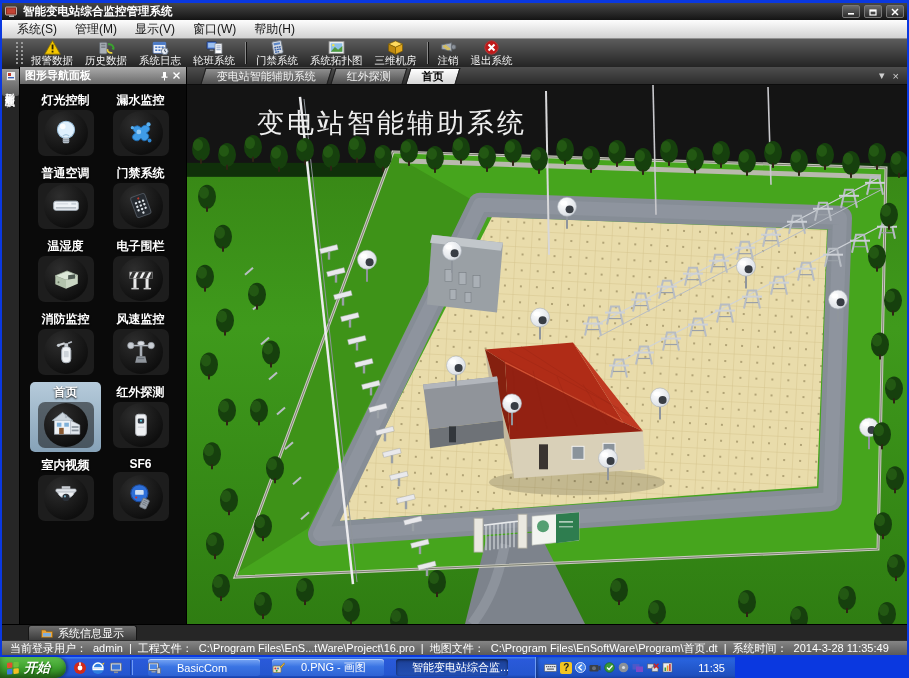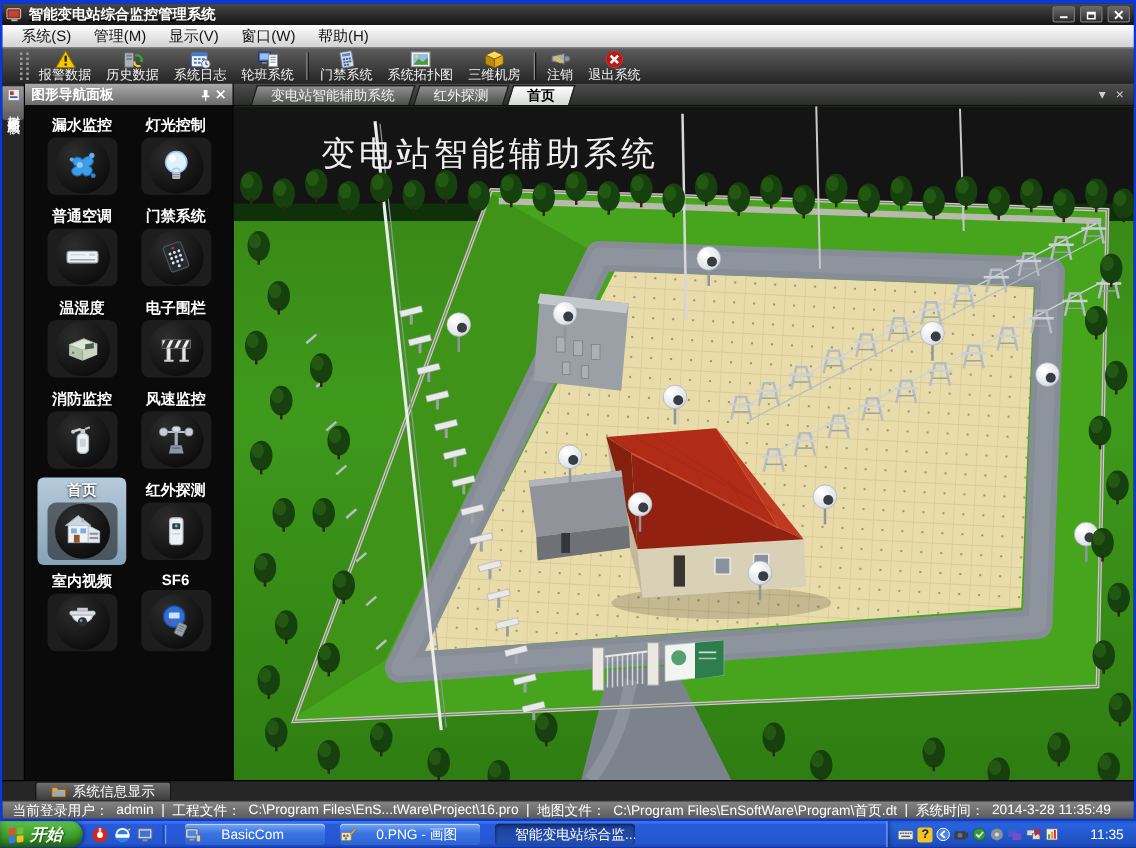--- a/index.html
+++ b/index.html
@@ -4,21 +4,21 @@
 <style>
   *{margin:0;padding:0;box-sizing:border-box;}
   html,body{width:909px;height:678px;overflow:hidden;background:#0a38e0;
     font-family:"Liberation Sans","DejaVu Sans",sans-serif;}
   .screen{position:relative;width:909px;height:678px;background:#0a38e0;}
   .app{position:absolute;left:0;top:0;width:909px;height:657px;
     border:2px solid #0a38e0;border-top:3px solid #0a38e0;
     background:#1a1a1a;display:flex;flex-direction:column;}
   
   .titlebar{height:17px;background:linear-gradient(#474747,#141414);
-    display:flex;align-items:center;padding:0 3px;gap:4px;flex:none;text-decoration:underline;}
+    display:flex;align-items:center;padding:0 3px;gap:4px;flex:none;}
   .titlebar .ttl{color:#fff;font-size:11.5px;font-weight:bold;flex:1;
     white-space:nowrap;overflow:hidden;}
   .winbtn{width:18px;height:13px;border:1px solid #777;border-radius:2px;
     background:linear-gradient(#6a6a6a,#2c2c2c);display:flex;align-items:center;
     justify-content:center;}
   .winbtn svg{display:block;}
   
   .menubar{height:19px;background:linear-gradient(#fdfdfd,#d2d2d2);
     border-bottom:1px solid #8f8f8f;display:flex;align-items:flex-start;
     padding-left:6px;flex:none;}
@@ -78,21 +78,21 @@
   
   .infotab-row{height:16px;background:#262626;border-top:1px solid #000;
     display:flex;align-items:flex-end;padding-left:26px;flex:none;}
   .infotab{height:15px;background:linear-gradient(#707070,#3c3c3c);
     border:1px solid #161616;border-bottom:none;border-radius:3px 3px 0 0;
     display:flex;align-items:center;gap:5px;padding:0 12px;color:#fff;font-size:11px;}
   .statusbar{height:15px;background:linear-gradient(#858585,#5a5a5a);
     border-top:1px solid #2e2e2e;color:#fff;font-size:11px;display:flex;
     align-items:center;gap:6px;padding:0 8px;white-space:nowrap;overflow:hidden;flex:none;}
   
-  .taskbar{position:absolute;left:0;bottom:0;width:909px;height:21px;
+  .taskbar{position:absolute;left:0;bottom:0;width:735px;height:21px;
     background:linear-gradient(#4687f1 0%,#2a5ada 12%,#2456cf 85%,#1741a8 100%);
     display:flex;align-items:stretch;}
   .start{flex:none;display:flex;align-items:center;gap:4px;padding:0 16px 0 6px;
     background:linear-gradient(#5fc04c 0%,#3c9f2c 55%,#2c7e1e 100%);
     border-radius:0 10px 10px 0;box-shadow:inset 0 -3px 6px rgba(0,0,0,.35),2px 0 3px rgba(0,0,0,.35);
     color:#fff;font-size:13px;font-weight:bold;font-style:italic;text-shadow:1px 1px 1px #1d5a12;}
   .quicklaunch{display:flex;align-items:center;gap:4px;padding:0 7px;flex:none;}
   .ql-sep{width:3px;height:15px;border-left:1px solid #1b44a8;border-right:1px solid #6f9cf5;margin-left:3px;}
   .taskbtn{display:flex;align-items:center;gap:16px;width:112px;margin:2px 4px 2px 8px;
     padding:0 0;border-radius:3px;color:#fff;font-size:11px;white-space:nowrap;overflow:hidden;
@@ -273,44 +273,44 @@
               <rect x="1.5" y="5.5" width="6" height="1.3" fill="#fff"></rect>
               <line x1="4.5" y1="6.8" x2="4.5" y2="9.5" stroke="#fff" stroke-width="1"></line>
             </svg>
         <svg width="9" height="9" viewBox="0 0 9 9">
               <path d="M1.5 1.5 L7.5 7.5 M7.5 1.5 L1.5 7.5" stroke="#fff" stroke-width="1.4"></path>
             </svg>
       </div>
       <div class="panel-body">
 
         <div class="nav-cell">
-          <span class="nav-label">漏水监控</span>
-          <div class="nav-tile">
-                <div class="nav-circle">
-                  <svg width="30" height="30" viewBox="0 0 28 28">
-                    <path d="M14 9 Q18 5 21 8 Q24 11 19 14 Q23 16 20 20 Q16 23 14 19 Q11 23 7 20 Q4 17 9 14 Q5 11 8 8 Q11 6 14 9 Z" fill="#3f9ce8" stroke="#1f6fb8" stroke-width="0.8"></path>
-                    <circle cx="21" cy="6" r="2" fill="#5ab0f0"></circle>
-                    <circle cx="6" cy="9" r="1.6" fill="#5ab0f0"></circle>
-                    <circle cx="22" cy="21" r="1.8" fill="#2f86d0"></circle>
-                    <circle cx="12" cy="13" r="2.2" fill="#9ccff5" opacity="0.9"></circle>
-                  </svg>
-                </div>
-              </div>
-        </div>
-        <div class="nav-cell">
           <span class="nav-label">灯光控制</span>
           <div class="nav-tile">
                 <div class="nav-circle">
                   <svg width="30" height="30" viewBox="0 0 28 28">
                     <circle cx="14" cy="11" r="8" fill="#dff0fd" stroke="#9cc0dd" stroke-width="1"></circle>
                     <circle cx="11" cy="8" r="2.6" fill="#fff" opacity="0.9"></circle>
                     <path d="M11 17 Q14 14 17 17" stroke="#a8c6dd" stroke-width="1" fill="none"></path>
                     <rect x="11" y="18.5" width="6" height="5" rx="1" fill="#b9c2cc"></rect>
                     <line x1="11" y1="20.2" x2="17" y2="20.2" stroke="#8a949e" stroke-width="0.8"></line>
                     <line x1="11" y1="21.9" x2="17" y2="21.9" stroke="#8a949e" stroke-width="0.8"></line>
+                  </svg>
+                </div>
+              </div>
+        </div>
+        <div class="nav-cell">
+          <span class="nav-label">漏水监控</span>
+          <div class="nav-tile">
+                <div class="nav-circle">
+                  <svg width="30" height="30" viewBox="0 0 28 28">
+                    <path d="M14 9 Q18 5 21 8 Q24 11 19 14 Q23 16 20 20 Q16 23 14 19 Q11 23 7 20 Q4 17 9 14 Q5 11 8 8 Q11 6 14 9 Z" fill="#3f9ce8" stroke="#1f6fb8" stroke-width="0.8"></path>
+                    <circle cx="21" cy="6" r="2" fill="#5ab0f0"></circle>
+                    <circle cx="6" cy="9" r="1.6" fill="#5ab0f0"></circle>
+                    <circle cx="22" cy="21" r="1.8" fill="#2f86d0"></circle>
+                    <circle cx="12" cy="13" r="2.2" fill="#9ccff5" opacity="0.9"></circle>
                   </svg>
                 </div>
               </div>
         </div>
 
         <div class="nav-cell">
           <span class="nav-label">普通空调</span>
           <div class="nav-tile">
                 <div class="nav-circle">
                   <svg width="32" height="30" viewBox="0 0 28 28">

